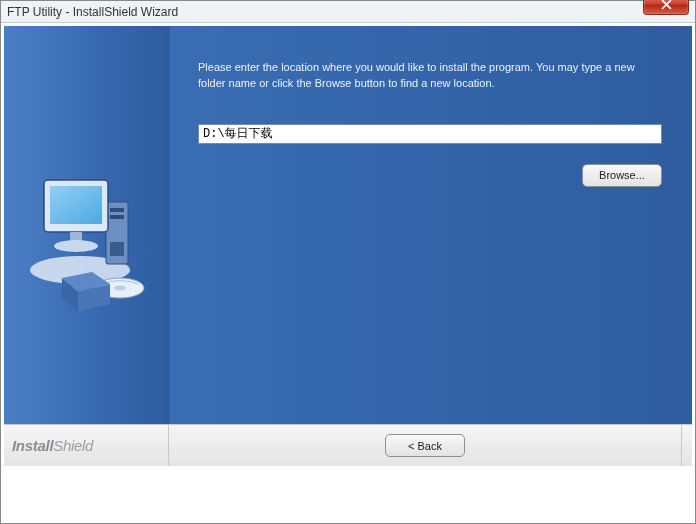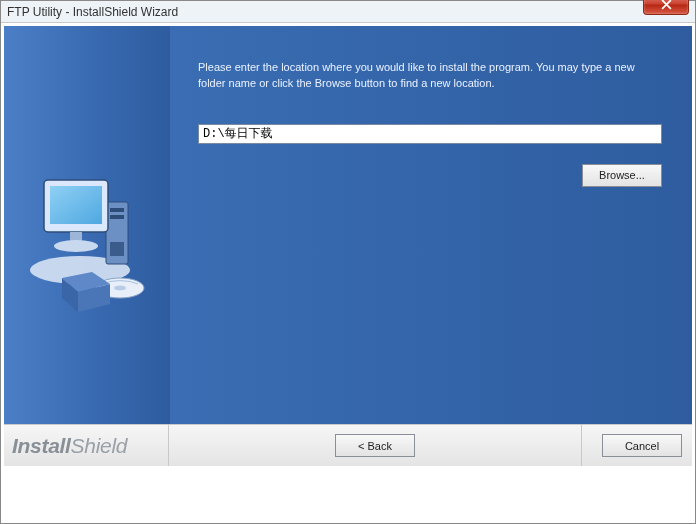--- a/index.html
+++ b/index.html
@@ -116,37 +116,37 @@
   }
   .browse-row {
     text-align: right;
   }
   .win-btn {
     min-width: 80px;
     height: 23px;
     font-size: 11px;
     background: linear-gradient(#f8f8f8,#e3e3e3);
     border: 1px solid #8a8f97;
-    border-radius: 0;
+    border-radius: 5px;
     padding: 0 10px;
     color: #222;
     cursor: default;
   }
   .footer-bar {
     height: 42px;
     background: linear-gradient(#f6f6f6,#e4e4e4);
     border-top: 1px solid #c8c8c8;
     display: flex;
     align-items: center;
     padding: 0 10px 0 8px;
   }
   .brand {
     width: 156px;
     font-family: Arial, sans-serif;
-    font-size: 21px;
+    font-size: 15px;
     color: #9aa0a8;
     font-style: italic;
     letter-spacing: -0.3px;
   }
   .brand .bold { font-weight: bold; color:#888f96; font-style: italic;}
   .footer-mid {
     flex: 1;
     display: flex;
     justify-content: center;
     border-left:1px solid #c8c8c8;
@@ -231,19 +231,16 @@
 
     </div>
 
     <div class="footer-bar">
       <div class="brand">
         <span class="bold">Install</span><span>Shield</span>
       </div>
       <div class="footer-mid">
         <button class="win-btn">&lt; Back</button>
       </div>
-      <div class="footer-right">
-        <button class="win-btn">Cancel</button>
-      </div>
     </div>
 
   </div>
 </div>
 
 </body></html>

